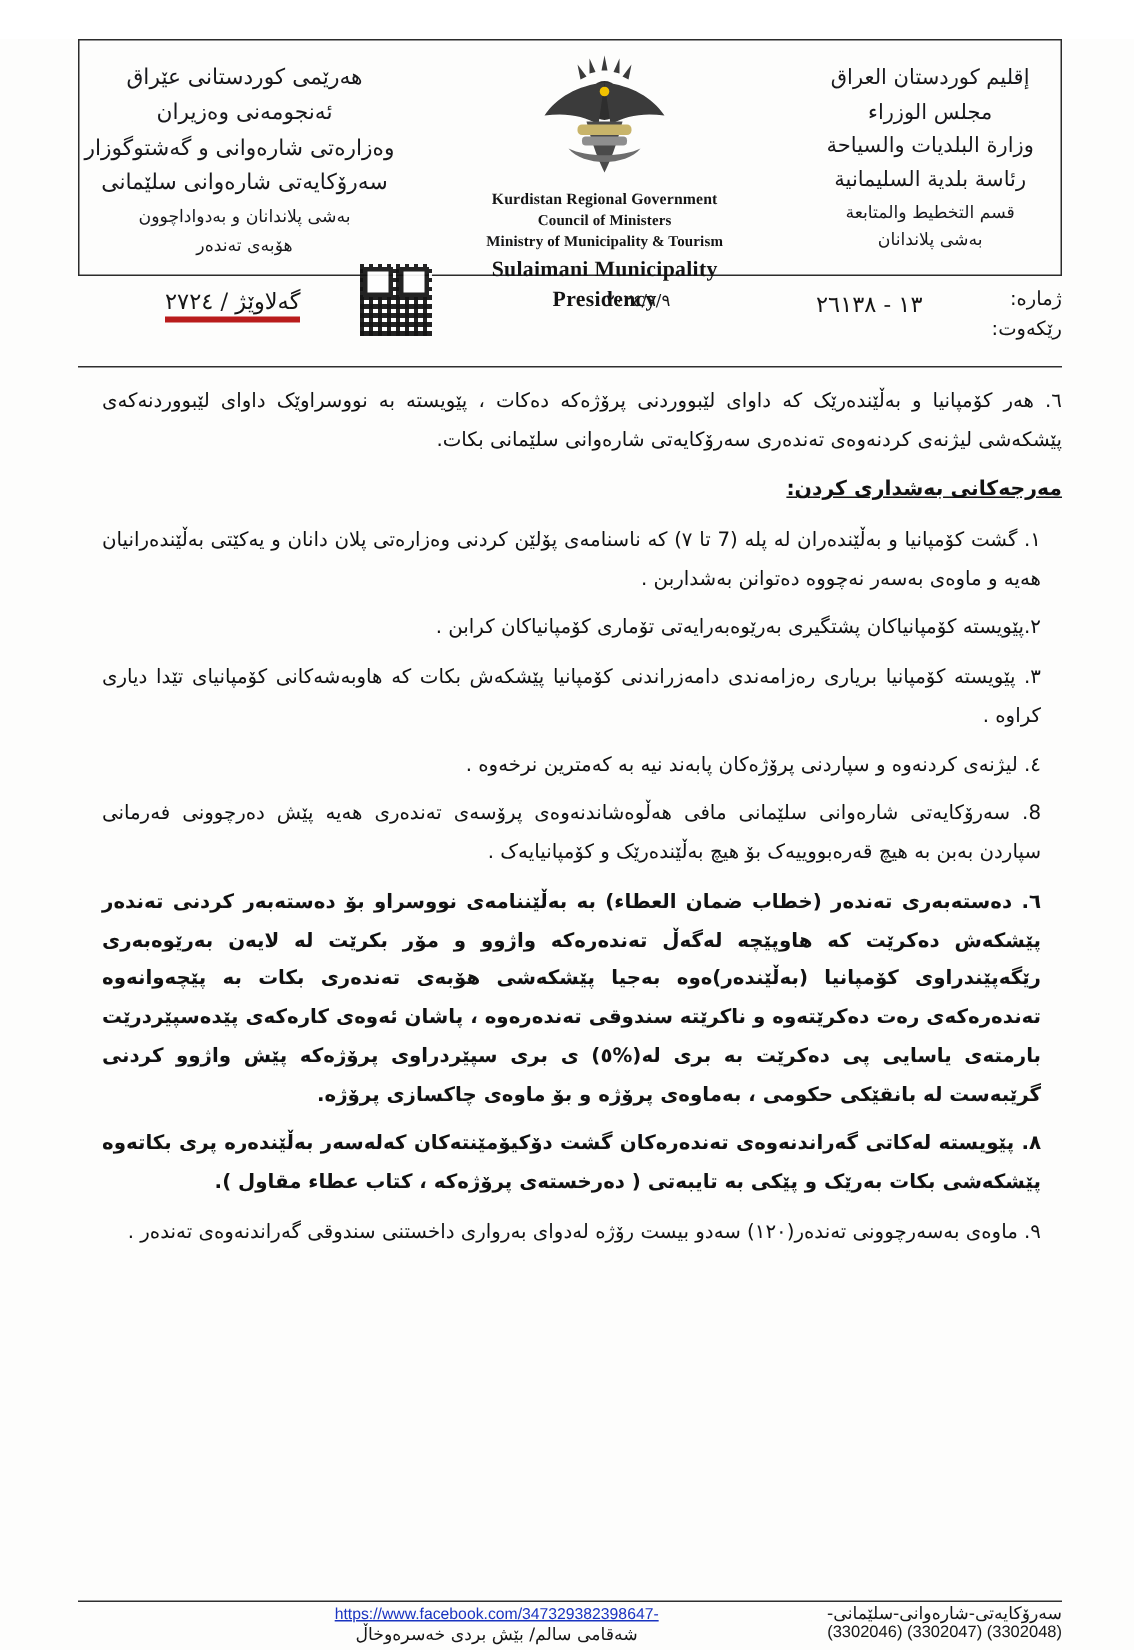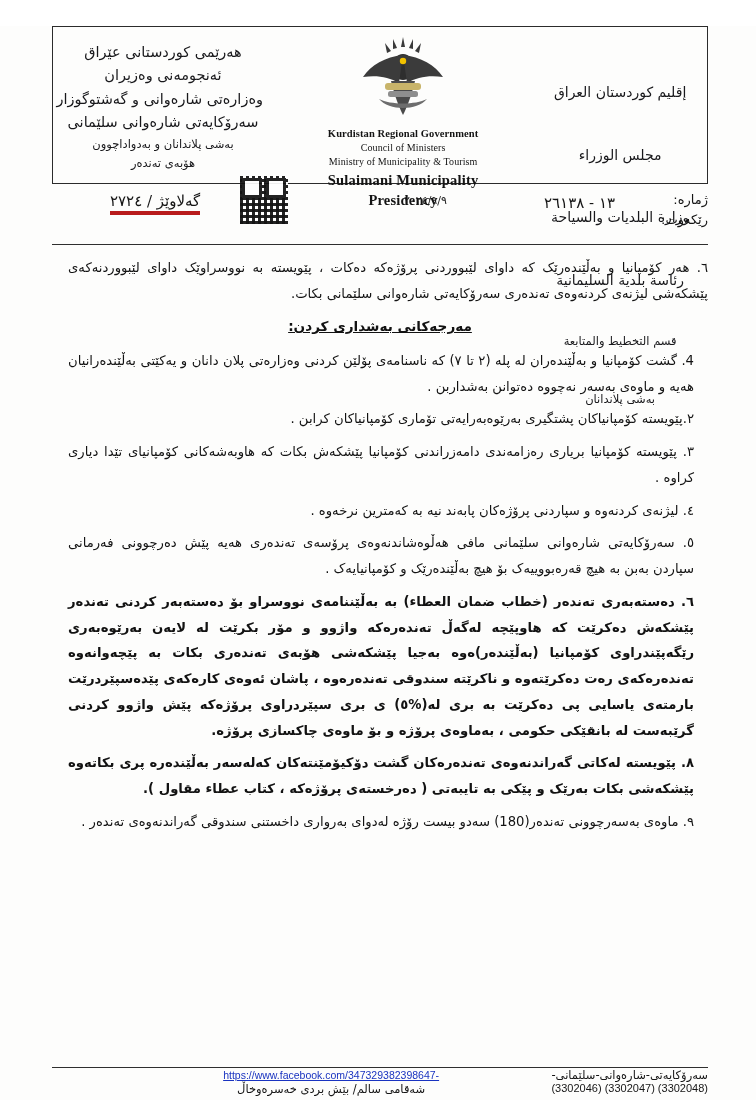--- a/index.html
+++ b/index.html
@@ -40,21 +40,21 @@
   .hdr-col.left { text-align: center; }
   .hdr-col.right { text-align: center; }
   .hdr-col .line {
     font-family: "DejaVu Sans", sans-serif;
     font-size: 14.5px;
     line-height: 1.62;
     color: #18181b;
     direction: rtl;
     white-space: nowrap;
   }
-  .hdr-col.left .line { font-size: 14px; margin-top: 40px; }
+  .hdr-col.left .line { font-size: 14px; }
   .hdr-col .line.small { font-size: 11.5px; }
 
   .hdr-center {
     width: 250px;
     text-align: center;
     padding-top: 2px;
     position: relative;
   }
   .emblem {
     width: 96px;
@@ -64,21 +64,21 @@
   }
   .emblem svg { display: block; }
   .hdr-center .en {
     font-family: "Liberation Serif", serif;
     font-size: 10.5px;
     line-height: 1.35;
     color: #141414;
     font-weight: 700;
     letter-spacing: 0.1px;
   }
-  .hdr-center .en.sub { font-weight: 400; font-size: 10px; }
+  .hdr-center .en.sub { font-weight: 700; font-size: 10px; }
   .hdr-center .en.big {
     font-size: 14.5px;
     font-weight: 700;
     margin-top: 3px;
     letter-spacing: .2px;
   }
 
   
   .meta-row {
     position: relative;
@@ -160,21 +160,20 @@
     font-size: 13.2px;
     line-height: 1.95;
     color: #121212;
   }
   .body p { margin: 0 0 7px 16px; }
   .body p.indent { padding-right: 14px; }
   .body p.bold { font-weight: 700; }
   .section-head {
     font-weight: 700;
     text-decoration: underline;
-    text-align: center;
     margin: 6px 0 8px 0;
     font-size: 13.6px;
   }
 
   
   .footer-rule {
     position: absolute;
     left: 52px;
     right: 48px;
     bottom: 58px;
@@ -295,28 +294,28 @@
       <div>ژمارە:</div>
       <div>رێکەوت:</div>
     </div>
   </div>
 
   <div class="rule"></div>
 
   <div class="body">
     <p>٦. هەر کۆمپانیا و بەڵێندەرێک کە داوای لێبووردنی پرۆژەکە دەکات ، پێویستە بە نووسراوێک داوای لێبووردنەکەی پێشکەشی لیژنەی کردنەوەی تەندەری سەرۆکایەتی شارەوانی سلێمانی بکات.</p>
     <div class="section-head">مەرجەکانی بەشداری کردن:</div>
-    <p class="indent">4. گشت کۆمپانیا و بەڵێندەران لە پلە (٢ تا ٧) کە ناسنامەی پۆلێن کردنی وەزارەتی پلان دانان و یەکێتی بەڵێندەرانیان هەیە و ماوەی بەسەر نەچووە دەتوانن بەشداربن .</p>
+    <p class="indent">١. گشت کۆمپانیا و بەڵێندەران لە پلە (7 تا ٧) کە ناسنامەی پۆلێن کردنی وەزارەتی پلان دانان و یەکێتی بەڵێندەرانیان هەیە و ماوەی بەسەر نەچووە دەتوانن بەشداربن .</p>
     <p class="indent">٢.پێویستە کۆمپانیاکان  پشتگیری بەرێوەبەرایەتی تۆماری کۆمپانیاکان کرابن .</p>
     <p class="indent">٣. پێویستە کۆمپانیا بریاری رەزامەندی دامەزراندنی کۆمپانیا پێشکەش بکات کە هاوبەشەکانی کۆمپانیای تێدا دیاری کراوە .</p>
     <p class="indent">٤. لیژنەی کردنەوە و سپاردنی پرۆژەکان پابەند نیە بە کەمترین نرخەوە .</p>
-    <p class="indent">٥. سەرۆکایەتی شارەوانی سلێمانی مافی هەڵوەشاندنەوەی پرۆسەی تەندەری هەیە پێش دەرچوونی فەرمانی سپاردن بەبن بە هیچ قەرەبووییەک بۆ هیچ بەڵێندەرێک و کۆمپانیایەک .</p>
+    <p class="indent">8. سەرۆکایەتی شارەوانی سلێمانی مافی هەڵوەشاندنەوەی پرۆسەی تەندەری هەیە پێش دەرچوونی فەرمانی سپاردن بەبن بە هیچ قەرەبووییەک بۆ هیچ بەڵێندەرێک و کۆمپانیایەک .</p>
     <p class="indent bold">٦. دەستەبەری تەندەر (خطاب ضمان العطاء) بە بەڵێننامەی نووسراو بۆ دەستەبەر کردنی تەندەر پێشکەش دەکرێت کە هاوپێچە لەگەڵ تەندەرەکە واژوو و مۆر بکرێت لە لایەن بەرێوەبەری رێگەپێندراوی کۆمپانیا (بەڵێندەر)ەوە بەجیا پێشکەشی هۆبەی تەندەری بکات بە پێچەوانەوە تەندەرەکەی رەت دەکرێتەوە و ناکرێتە سندوقی تەندەرەوە ، پاشان ئەوەی کارەکەی پێدەسپێردرێت بارمتەی یاسایی پی دەکرێت بە برى لە(%٥) ی برى سپێردراوی پرۆژەکە پێش واژوو کردنی گرێبەست لە بانقێکی حکومی ، بەماوەی پرۆژە و  بۆ ماوەی چاکسازی پرۆژە.</p>
     <p class="indent bold">٨. پێویستە لەکاتی گەراندنەوەی تەندەرەکان گشت دۆکیۆمێنتەکان کەلەسەر بەڵێندەرە پری بکاتەوە پێشکەشی بکات بەرێک و پێکی بە تایبەتی ( دەرخستەی پرۆژەکە ، کتاب عطاء مقاول ).</p>
-    <p class="indent">٩. ماوەی بەسەرچوونی تەندەر(180) سەدو بیست رۆژە لەدوای بەرواری داخستنی سندوقی گەراندنەوەی تەندەر .</p>
+    <p class="indent">٩. ماوەی بەسەرچوونی تەندەر(١٢٠) سەدو بیست رۆژە لەدوای بەرواری داخستنی سندوقی گەراندنەوەی تەندەر .</p>
   </div>
 
   <div class="footer-rule"></div>
   <div class="footer">
     <div class="fline">
       <div class="fcell r">
         <div>سەرۆکایەتی-شارەوانی-سلێمانی-</div>
         <div class="phones">(3302046) (3302047) (3302048)</div>
       </div>
       <div class="fcell">

